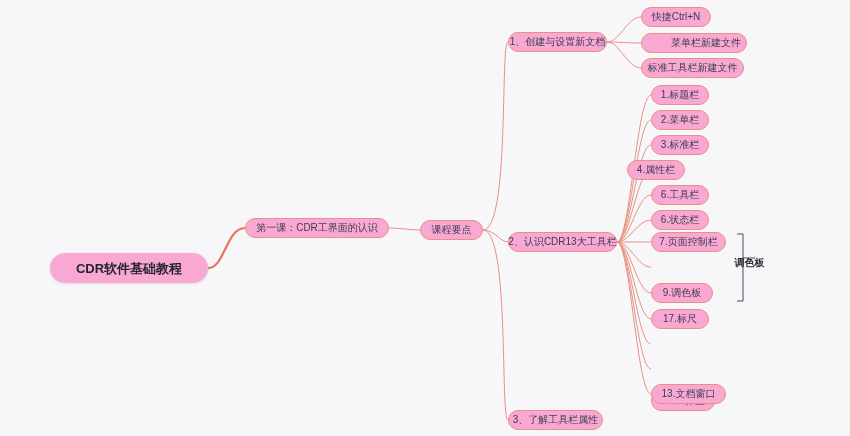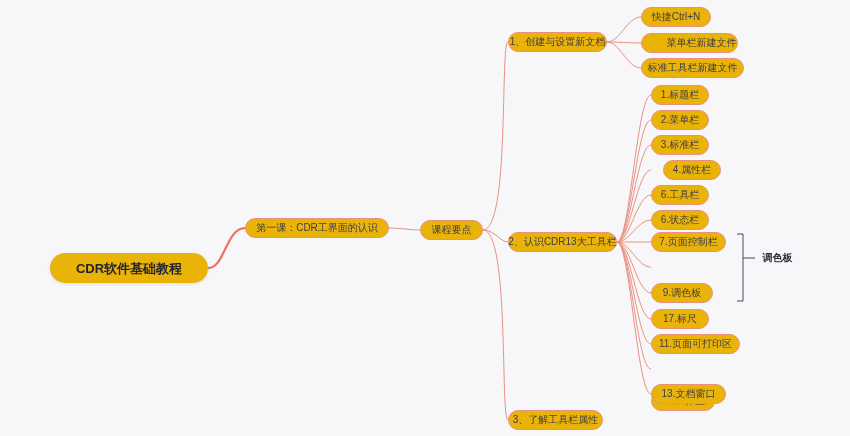--- a/index.html
+++ b/index.html
@@ -17,21 +17,21 @@
   #mindmap {
     position: absolute;
     left: 0;
     top: 0;
     width: 850px;
     height: 436px;
   }
   .node {
     position: absolute;
     box-sizing: border-box;
-    background: #eab308;
+    background: #f9a8d4;
     border: 1px solid #e8917f;
     border-radius: 11px;
     color: #3c3c4a;
     font-size: 10px;
     line-height: 1;
     display: flex;
     align-items: center;
     justify-content: center;
     white-space: nowrap;
     padding: 0 7px;
@@ -130,61 +130,58 @@
   <div class="node" style="left:508px; top:232px; width:109px; height:20px;">
     <span>2、认识CDR13大工具栏</span>
   </div>
   <div class="node" style="left:508px; top:410px; width:95px; height:20px;">
     <span>3、了解工具栏属性</span>
   </div>
 
   <div class="node" style="left:641px; top:7px; width:70px; height:20px;">
     <span>快捷Ctrl+N</span>
   </div>
-  <div class="node" style="left:641px; top:33px; width:97px; height:20px;padding-left:31px;">
+  <div class="node" style="left:641px; top:33px; width:106px; height:20px;padding-left:31px;">
     <span>菜单栏新建文件</span>
   </div>
   <div class="node" style="left:641px; top:58px; width:103px; height:20px;">
     <span>标准工具栏新建文件</span>
   </div>
 
   <div class="node" style="left:651px; top:85px; width:58px; height:20px;">
     <span>1.标题栏</span>
   </div>
   <div class="node" style="left:651px; top:110px; width:58px; height:20px;">
     <span>2.菜单栏</span>
   </div>
   <div class="node" style="left:651px; top:135px; width:58px; height:20px;">
     <span>3.标准栏</span>
   </div>
-  <div class="node" style="left:663px; top:160px; width:58px; height:20px;">
+  <div class="node" style="left:627px; top:160px; width:58px; height:20px;">
     <span>4.属性栏</span>
   </div>
   <div class="node" style="left:651px; top:185px; width:58px; height:20px;">
     <span>6.工具栏</span>
   </div>
   <div class="node" style="left:651px; top:210px; width:58px; height:20px;">
     <span>6.状态栏</span>
   </div>
   <div class="node" style="left:651px; top:232px; width:75px; height:20px;border-radius:10px;">
     <span>7.页面控制栏</span>
   </div>
   <div class="node" style="left:651px; top:283px; width:62px; height:20px;">
     <span>9.调色板</span>
   </div>
   <div class="node" style="left:651px; top:309px; width:58px; height:20px;">
     <span>17.标尺</span>
   </div>
-  <div class="node" style="left:651px; top:334px; width:89px; height:20px;">
-    <span>11.页面可打印区</span>
-  </div>
   <div class="node" style="left:651px; top:359px; width:64px; height:20px;margin-top:32px;">
     <span>12.工作区</span>
   </div>
   <div class="node" style="left:651px; top:384px; width:75px; height:20px;justify-content:center;">
     <span>13.文档窗口</span>
   </div>
 
-  <div class="node plain" style="left:755px; top:248px; width:45px; height:20px;">
+  <div class="node plain" style="left:727px; top:248px; width:45px; height:20px;align-items:flex-end;">
     <span>调色板</span>
   </div>
 
 </div>
 
 </body></html>

